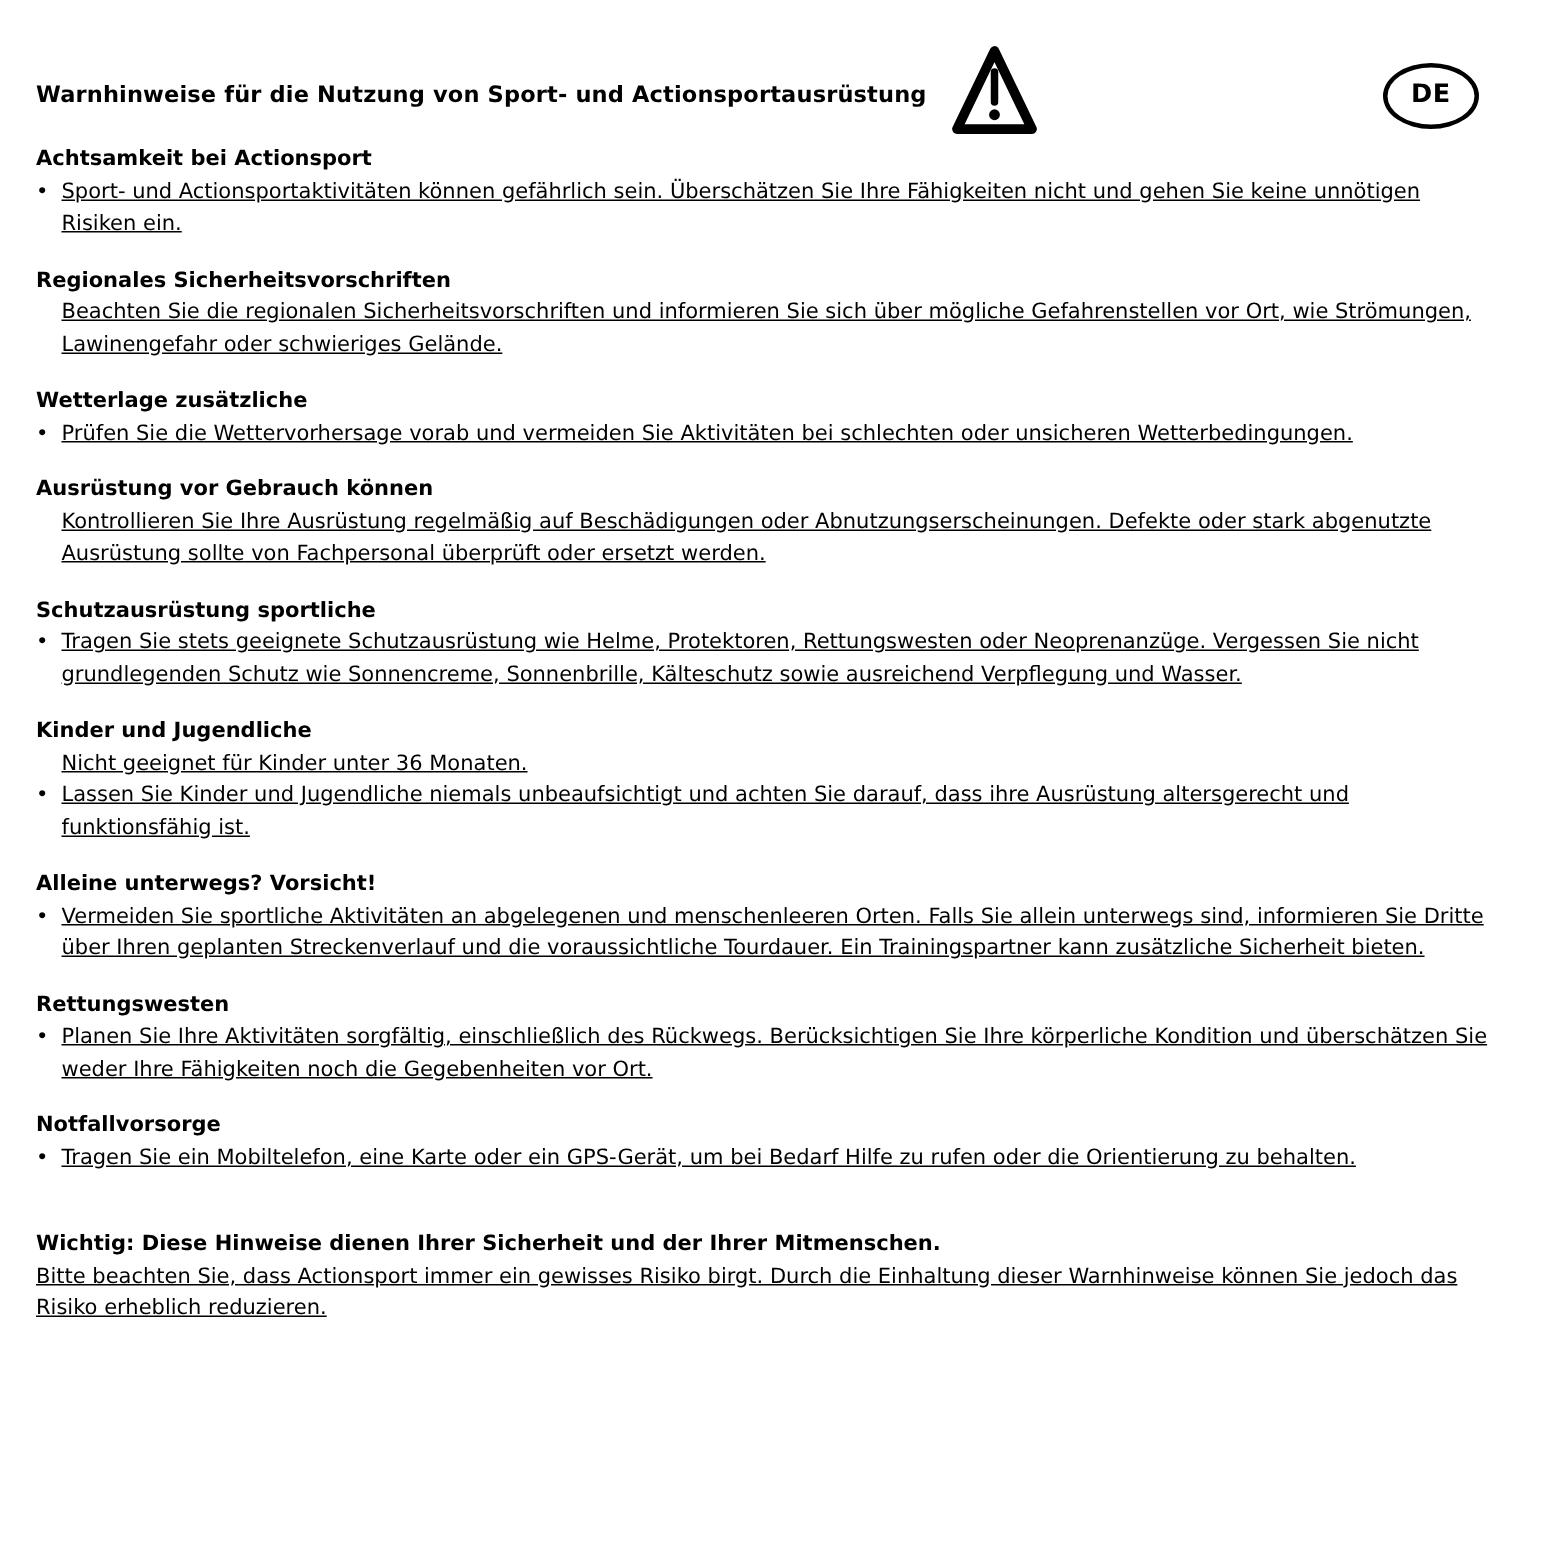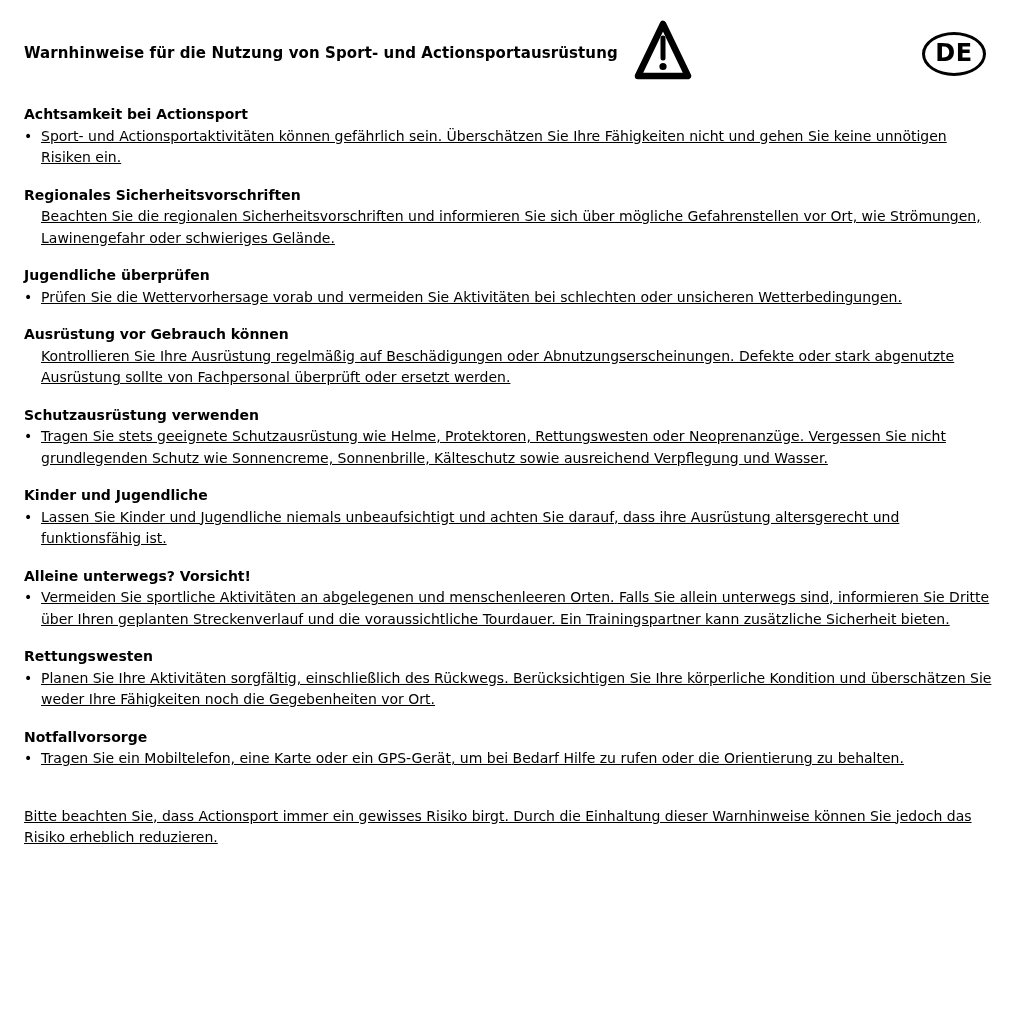--- a/index.html
+++ b/index.html
@@ -6,21 +6,21 @@
   body {
     width: 1030px;
     height: 1029px;
     background: #ffffff;
     color: #000000;
     font-family: "DejaVu Sans", "Liberation Sans", sans-serif;
     font-size: 14px;
     line-height: 21.5px;
     overflow: hidden;
   }
-  .page { padding: 22px 30px 0 24px; }
+  .page { padding: 32px 30px 0 24px; }
 
   
   .header { display: flex; align-items: center; height: 64px; }
   .title {
     font-weight: bold;
     font-size: 15px;
     white-space: nowrap;
     letter-spacing: 0.1px;
   }
   .warn-icon { margin-left: 16px; flex: 0 0 auto; }
@@ -28,27 +28,27 @@
     margin-left: auto;
     margin-right: 14px;
     width: 58px;
     height: 38px;
     border: 3px solid #000;
     border-radius: 50%;
     display: flex;
     align-items: center;
     justify-content: center;
     font-weight: bold;
-    font-size: 24px;
+    font-size: 17px;
     letter-spacing: 0.5px;
     flex: 0 0 auto;
   }
 
   
-  main { margin-top: 18px; }
+  main { }
   .section { margin-bottom: 16px; }
   .section-heading { font-weight: bold; }
   .item { display: flex; }
   .marker { flex: 0 0 17px; width: 17px; }
   .item-text { flex: 1 1 auto; text-decoration: underline; }
 
   
   .footer { margin-top: 36px; }
   .footer-heading { font-weight: bold; }
 </style>
@@ -84,52 +84,56 @@
       <div class="section-heading">Regionales Sicherheitsvorschriften</div>
       <div>
     <div class="item">
       <span class="marker"></span>
       <span class="item-text">Beachten Sie die regionalen Sicherheitsvorschriften und informieren Sie sich über mögliche Gefahrenstellen vor Ort, wie Strömungen, Lawinengefahr oder schwieriges Gelände.</span>
     </div>
   </div>
     </section>
 
     <section class="section">
-      <div class="section-heading">Jugendliche überprüfen</div>
+      <div class="section-heading">Wetterlage zusätzliche</div>
       <div>
     <div class="item">
       <span class="marker">•</span>
       <span class="item-text">Prüfen Sie die Wettervorhersage vorab und vermeiden Sie Aktivitäten bei schlechten oder unsicheren Wetterbedingungen.</span>
     </div>
   </div>
     </section>
 
     <section class="section">
       <div class="section-heading">Ausrüstung vor Gebrauch können</div>
       <div>
     <div class="item">
       <span class="marker"></span>
       <span class="item-text">Kontrollieren Sie Ihre Ausrüstung regelmäßig auf Beschädigungen oder Abnutzungserscheinungen. Defekte oder stark abgenutzte Ausrüstung sollte von Fachpersonal überprüft oder ersetzt werden.</span>
     </div>
   </div>
     </section>
 
     <section class="section">
-      <div class="section-heading">Schutzausrüstung verwenden</div>
+      <div class="section-heading">Schutzausrüstung sportliche</div>
       <div>
     <div class="item">
       <span class="marker">•</span>
       <span class="item-text">Tragen Sie stets geeignete Schutzausrüstung wie Helme, Protektoren, Rettungswesten oder Neoprenanzüge. Vergessen Sie nicht grundlegenden Schutz wie Sonnencreme, Sonnenbrille, Kälteschutz sowie ausreichend Verpflegung und Wasser.</span>
     </div>
   </div>
     </section>
 
     <section class="section">
       <div class="section-heading">Kinder und Jugendliche</div>
       <div>
+    <div class="item">
+      <span class="marker"></span>
+      <span class="item-text">Nicht geeignet für Kinder unter 36 Monaten.</span>
+    </div>
 
     <div class="item">
       <span class="marker">•</span>
       <span class="item-text">Lassen Sie Kinder und Jugendliche niemals unbeaufsichtigt und achten Sie darauf, dass ihre Ausrüstung altersgerecht und funktionsfähig ist.</span>
     </div>
   </div>
     </section>
 
     <section class="section">
       <div class="section-heading">Alleine unterwegs? Vorsicht!</div>
@@ -156,18 +160,19 @@
       <div>
     <div class="item">
       <span class="marker">•</span>
       <span class="item-text">Tragen Sie ein Mobiltelefon, eine Karte oder ein GPS-Gerät, um bei Bedarf Hilfe zu rufen oder die Orientierung zu behalten.</span>
     </div>
   </div>
     </section>
   </main>
 
   <div class="footer">
+    <div class="footer-heading">Wichtig: Diese Hinweise dienen Ihrer Sicherheit und der Ihrer Mitmenschen.</div>
     <div class="item">
       <span class="item-text">Bitte beachten Sie, dass Actionsport immer ein gewisses Risiko birgt. Durch die Einhaltung dieser Warnhinweise können Sie jedoch das Risiko erheblich reduzieren.</span>
     </div>
   </div>
 
 </div>
 
 </body></html>

